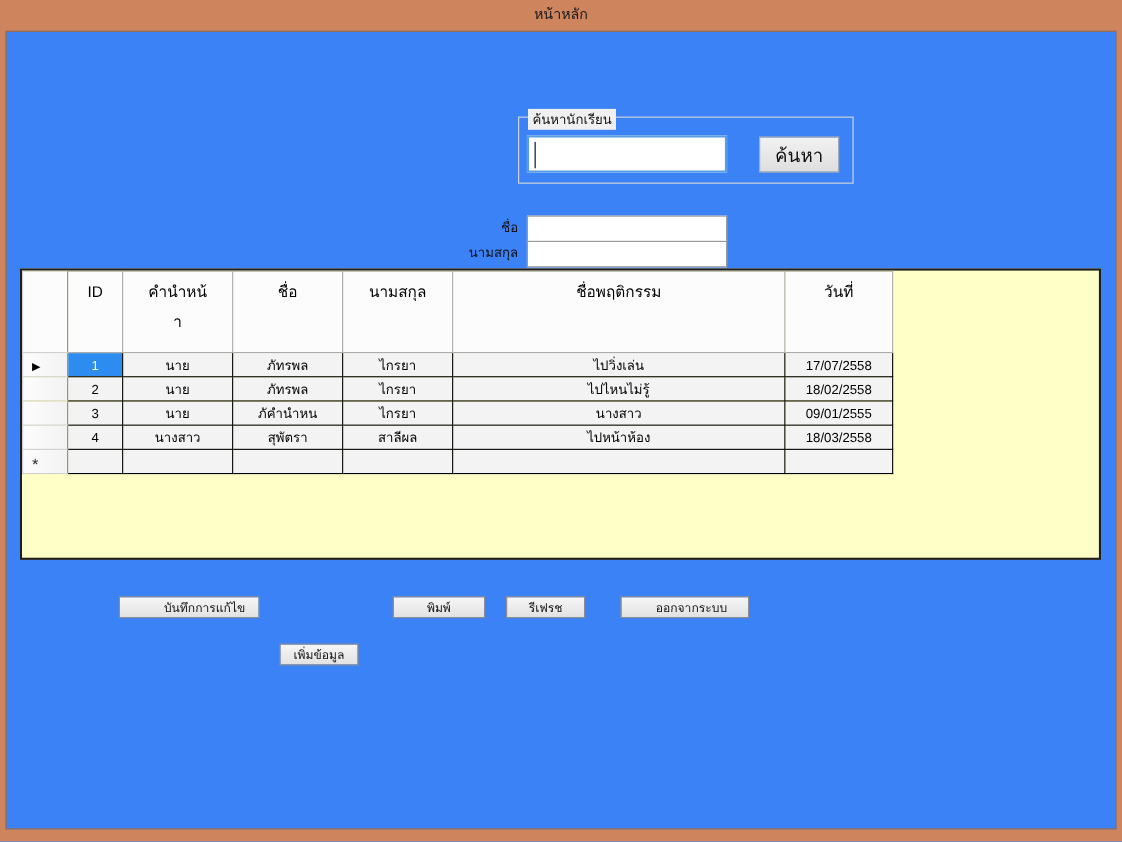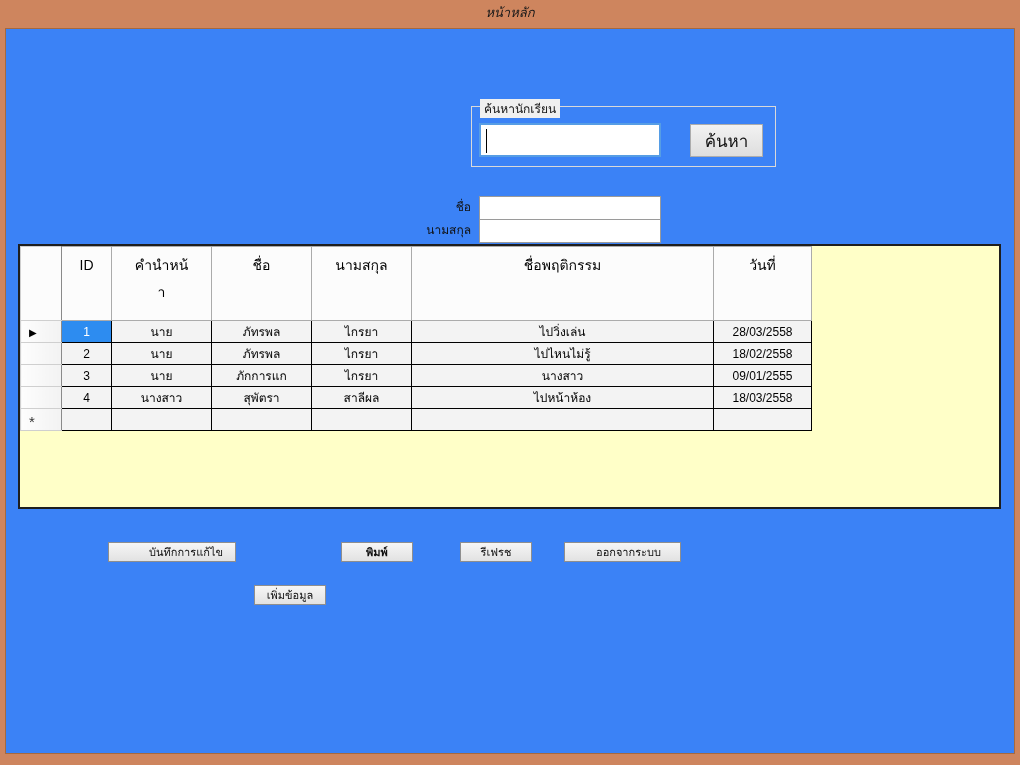--- a/index.html
+++ b/index.html
@@ -6,21 +6,21 @@
   body {
     font-family: "Liberation Sans", "DejaVu Sans", sans-serif;
     width:1020px; height:765px; position:relative; overflow:hidden;
     background:#CE855E;
   }
   #window { position:absolute; inset:0; }
 
   
   .titlebar {
     position:absolute; left:0; top:0; width:1020px; height:24px;
-    background:#CE855E; display:flex; align-items:center; justify-content:center;font-style:italic;
+    background:#CE855E; display:flex; align-items:center; justify-content:center;
   }
   .titlebar span { font-size:13px; color:#1a1a1a; }
 
   
   .content {
     position:absolute; left:5px; top:28px; width:1010px; height:726px;
     background:#3b82f6; border:1px solid #A5693F;
   }
 
   
@@ -58,21 +58,21 @@
     font-family:inherit; font-size:11px; cursor:pointer;
     display:flex; align-items:center; justify-content:center;
   }
   .btn-search {
     left:684px; top:95px; width:73px; height:33px; font-size:17px;
     border-color:#ACACAC; background:linear-gradient(#F2F2F2,#DEDEDE);
   }
   .btn-row { height:20px; top:513px; }
   .btn-save    { left:102px; width:128px;padding-left:28px; }
   .btn-add     { left:248px; width:72px;margin-top:43px; }
-  .btn-print   { left:335px; width:72px;font-weight:bold; }
+  .btn-print   { left:351px; width:84px; }
   .btn-refresh { left:454px; width:72px; }
   .btn-logout  { left:558px; width:117px;padding-left:12px; }
 
   
   .grid {
     position:absolute; left:12px; top:215px; width:983px; height:265px;
     background:#FFFFC8; border:2px solid #1E1E1E; overflow:hidden;
   }
   table.dgv { border-collapse:collapse; table-layout:fixed; width:791px;border-radius:18px; }
   .dgv th, .dgv td { overflow:hidden; white-space:nowrap; }
@@ -151,36 +151,36 @@
             </tr>
           </thead>
         <tbody>
             <tr>
               <td class="rh"><span class="marker-arrow">▶</span></td>
               <td class="sel">1</td>
               <td>นาย</td>
               <td>ภัทรพล</td>
               <td>ไกรยา</td>
               <td>ไปวิ่งเล่น</td>
-              <td>28/03/2558</td>
+              <td>17/07/2558</td>
             </tr>
             <tr>
               <td class="rh"></td>
               <td>2</td>
               <td>นาย</td>
               <td>ภัทรพล</td>
               <td>ไกรยา</td>
               <td>ไปไหนไม่รู้</td>
               <td>18/02/2558</td>
             </tr>
             <tr>
               <td class="rh"></td>
               <td>3</td>
               <td>นาย</td>
-              <td>ภักการแก</td>
+              <td>ภัคำนำหน</td>
               <td>ไกรยา</td>
               <td>นางสาว</td>
               <td>09/01/2555</td>
             </tr>
             <tr>
               <td class="rh"></td>
               <td>4</td>
               <td>นางสาว</td>
               <td>สุพัตรา</td>
               <td>สาลีผล</td>

